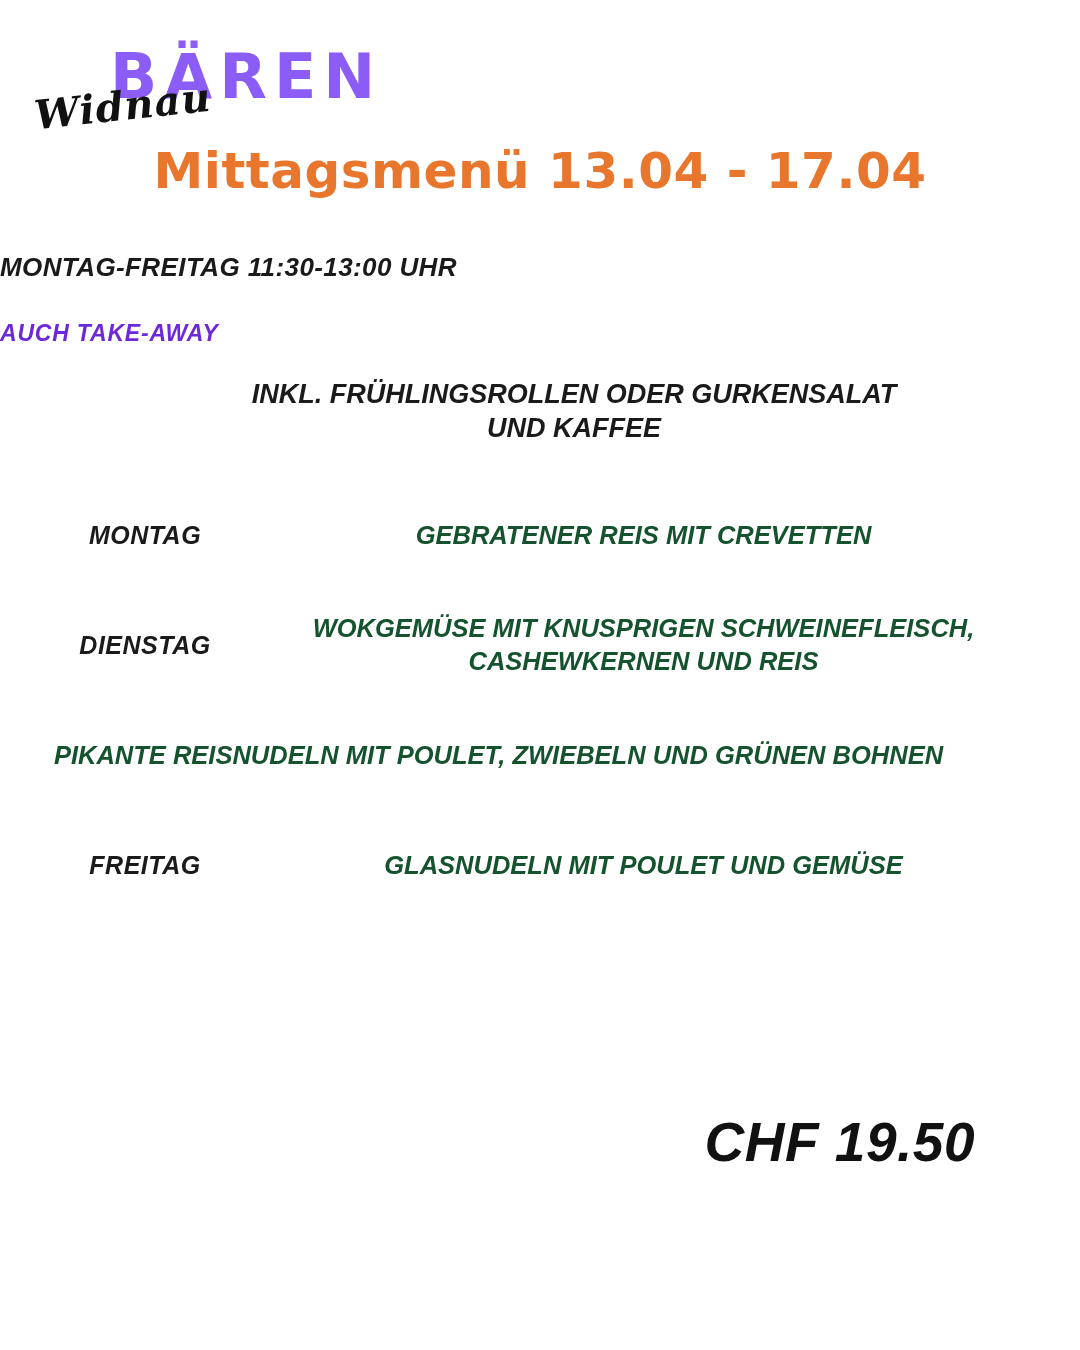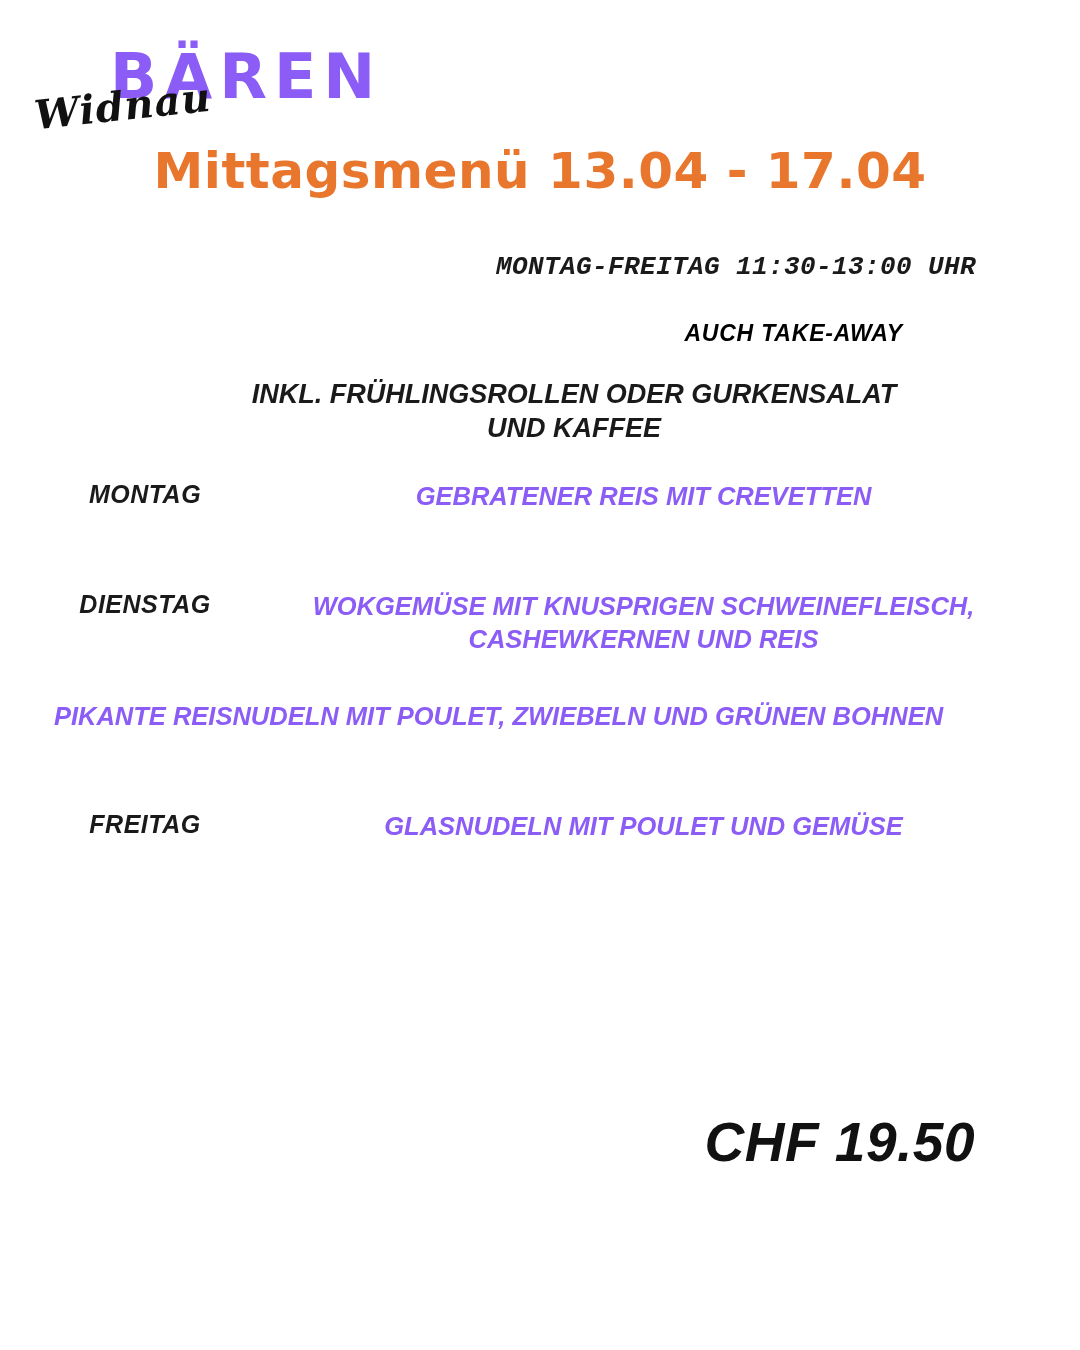--- a/index.html
+++ b/index.html
@@ -62,39 +62,38 @@
     color: #e8762c;
     letter-spacing: 0.5px;
   }
 
   
   .hours {
     position: absolute;
     top: 252px;
     left: 0;
     width: 976px;
-    text-align: right;
+    text-align: left;
     font-weight: 700;
     font-style: italic;
     font-size: 26px;
     letter-spacing: 0.4px;
     color: #1a1a1a;
-    font-family: Liberation Mono, monospace;
   }
   .takeaway {
     position: absolute;
     top: 320px;
     left: 0;
     width: 903px;
-    text-align: right;
+    text-align: left;
     font-weight: 700;
     font-style: italic;
     font-size: 23px;
     letter-spacing: 0.8px;
-    color: #000000;
+    color: #6d28d9;
   }
   .included {
     position: absolute;
     top: 378px;
     left: 0;
     width: 1080px;
     text-align: center;
     font-weight: 700;
     font-style: italic;
     font-size: 27px;
@@ -105,42 +104,42 @@
 
   
   .menu {
     position: absolute;
     top: 480px;
     left: 0;
     width: 1080px;
   }
   .menu-row {
     display: flex;
-    align-items: flex-start;
+    align-items: center;
     min-height: 110px;
   }
   .day {
     width: 290px;
     text-align: center;
     font-weight: 700;
     font-style: italic;
     font-size: 25px;
     letter-spacing: 0.5px;
     color: #1a1a1a;
     flex: 0 0 290px;
   }
   .dish {
     flex: 1 1 auto;
     padding-right: 83px;
     text-align: center;
     font-weight: 700;
     font-style: italic;
     font-size: 25.5px;
     line-height: 1.28;
-    color: #8b5cf6;
+    color: #14532d;
   }
 
   
   .price {
     position: absolute;
     top: 1110px;
     right: 105px;
     font-weight: 700;
     font-style: italic;
     font-size: 55px;

